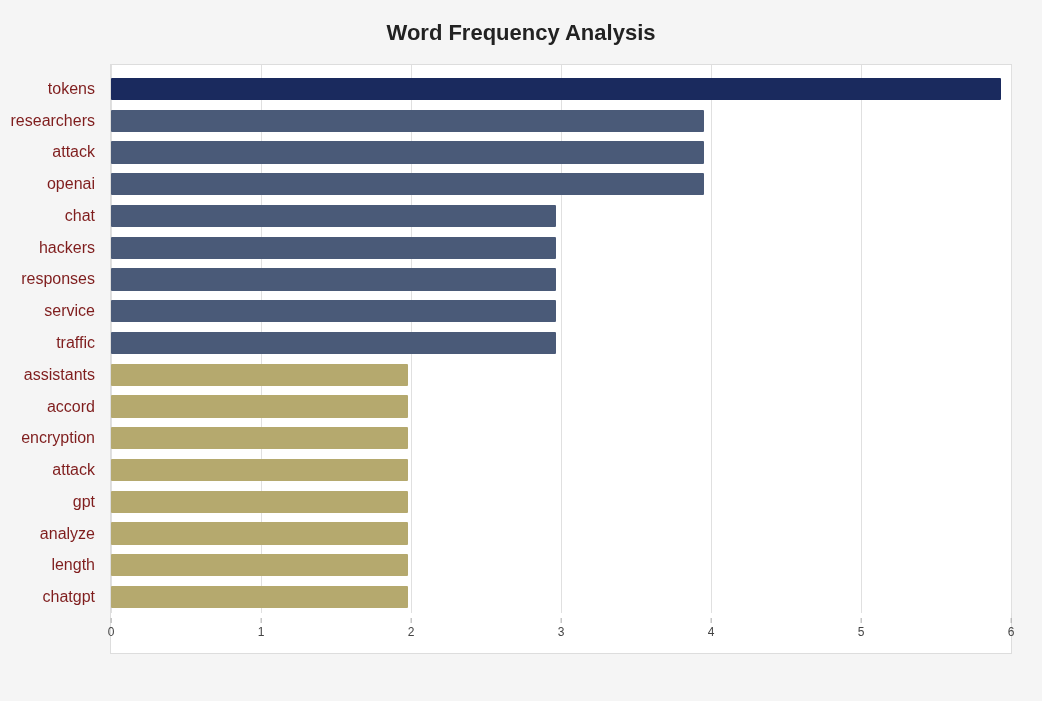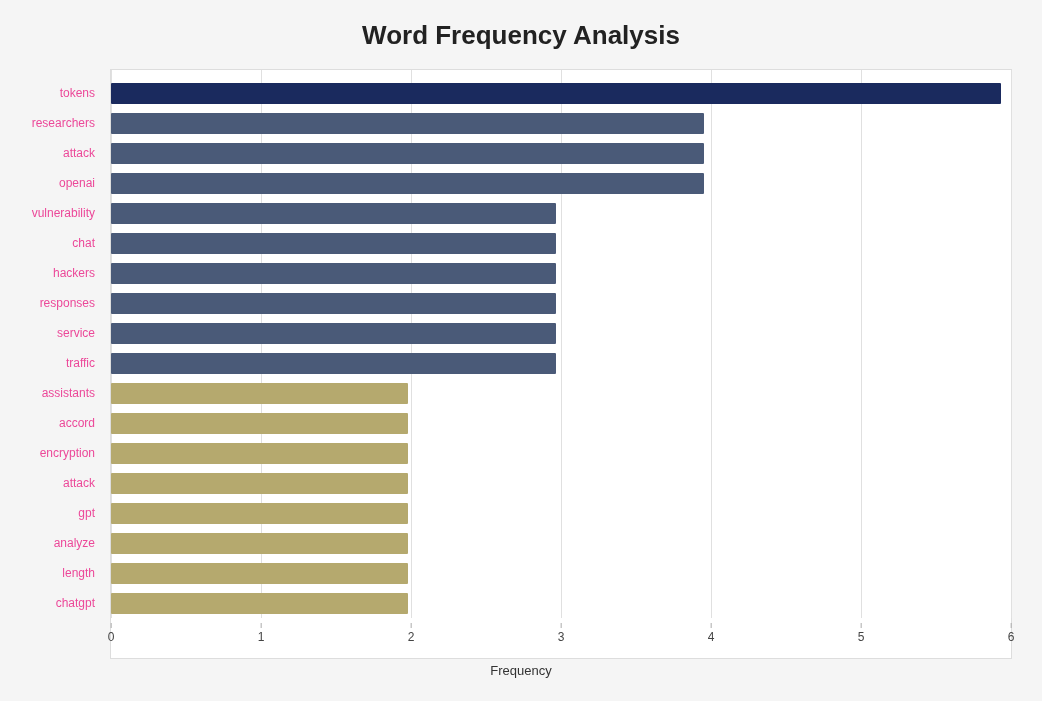--- a/index.html
+++ b/index.html
@@ -14,21 +14,21 @@
     }
     .chart-container {
       background: #f5f5f5;
       width: 1042px;
       height: 701px;
       padding: 20px 30px 60px 110px;
       position: relative;
     }
     .chart-title {
       text-align: center;
-      font-size: 26px;
+      font-size: 22px;
       font-weight: bold;
       color: #222;
       margin-bottom: 18px;
       margin-left: -110px;
       margin-right: -30px;
     }
     .chart-area {
       position: relative;
       width: 100%;
       height: 590px;
@@ -44,22 +44,22 @@
     }
     .bar-row {
       display: flex;
       align-items: center;
       flex: 1;
       position: relative;
     }
     .bar-label {
       text-align: right;
       width: 100px;
-      font-size: 12px;
-      color: #ec4899;
+      font-size: 16px;
+      color: #7f1d1d;
       padding-right: 8px;
       flex-shrink: 0;
       position: absolute;
       left: -108px;
     }
     .bar {
       height: 70%;
       border-radius: 1px;
     }
     .x-axis {
@@ -129,24 +129,20 @@
         </div>
         <div class="bar-row">
           <span class="bar-label">attack</span>
           <div class="bar" style="width: 66.6667%; background-color: rgb(74, 90, 120);"></div>
         </div>
         <div class="bar-row">
           <span class="bar-label">openai</span>
           <div class="bar" style="width: 66.6667%; background-color: rgb(74, 90, 120);"></div>
         </div>
         <div class="bar-row">
-          <span class="bar-label">vulnerability</span>
-          <div class="bar" style="width: 50%; background-color: rgb(74, 90, 120);"></div>
-        </div>
-        <div class="bar-row">
           <span class="bar-label">chat</span>
           <div class="bar" style="width: 50%; background-color: rgb(74, 90, 120);"></div>
         </div>
         <div class="bar-row">
           <span class="bar-label">hackers</span>
           <div class="bar" style="width: 50%; background-color: rgb(74, 90, 120);"></div>
         </div>
         <div class="bar-row">
           <span class="bar-label">responses</span>
           <div class="bar" style="width: 50%; background-color: rgb(74, 90, 120);"></div>
@@ -217,14 +213,13 @@
         <div class="x-tick" style="left: 83.3333%;">
           <div class="x-tick-line"></div>
           <span>5</span>
         </div>
         <div class="x-tick" style="left: 100%;">
           <div class="x-tick-line"></div>
           <span>6</span>
         </div>
       </div>
   </div>
-  <div class="x-label">Frequency</div>
 </div>
 
 </body></html>

